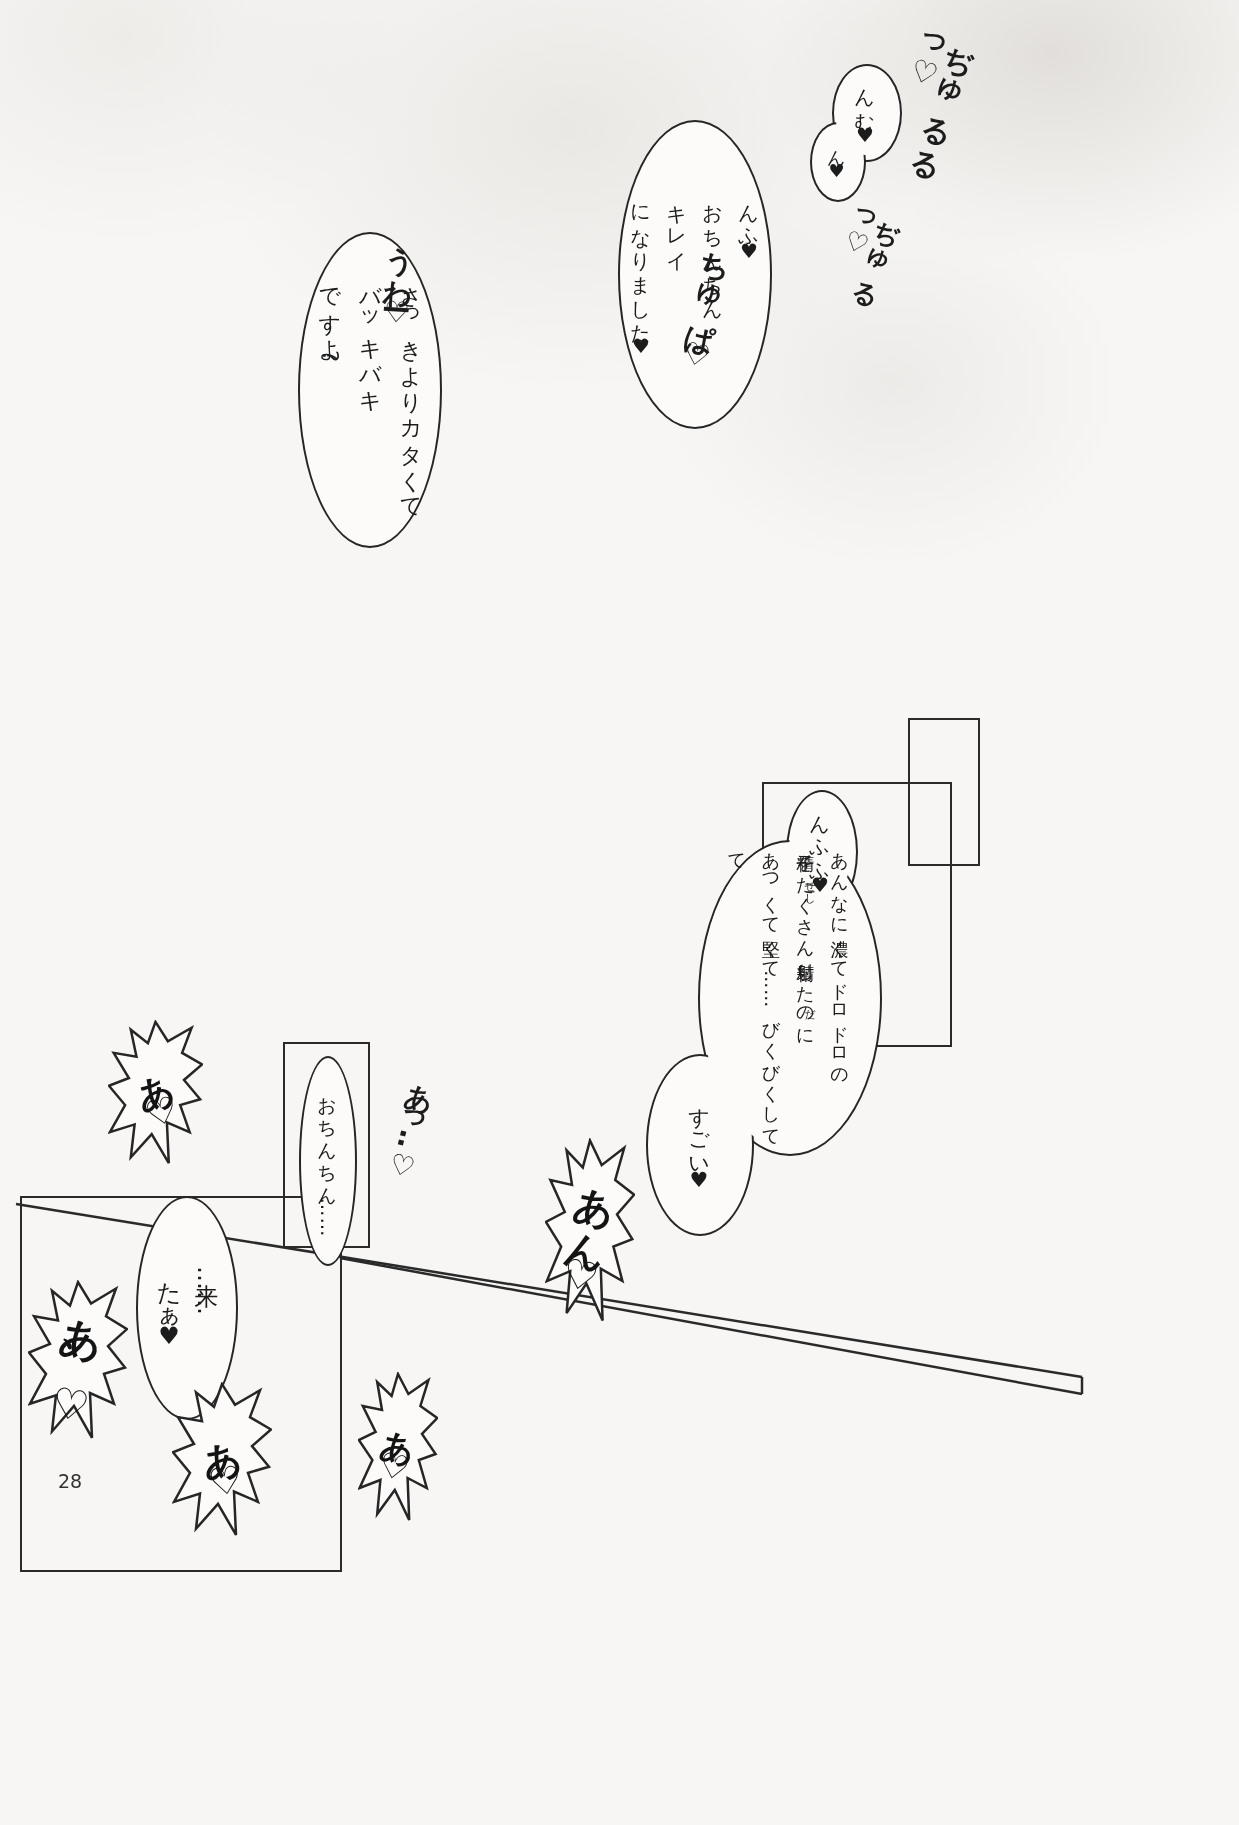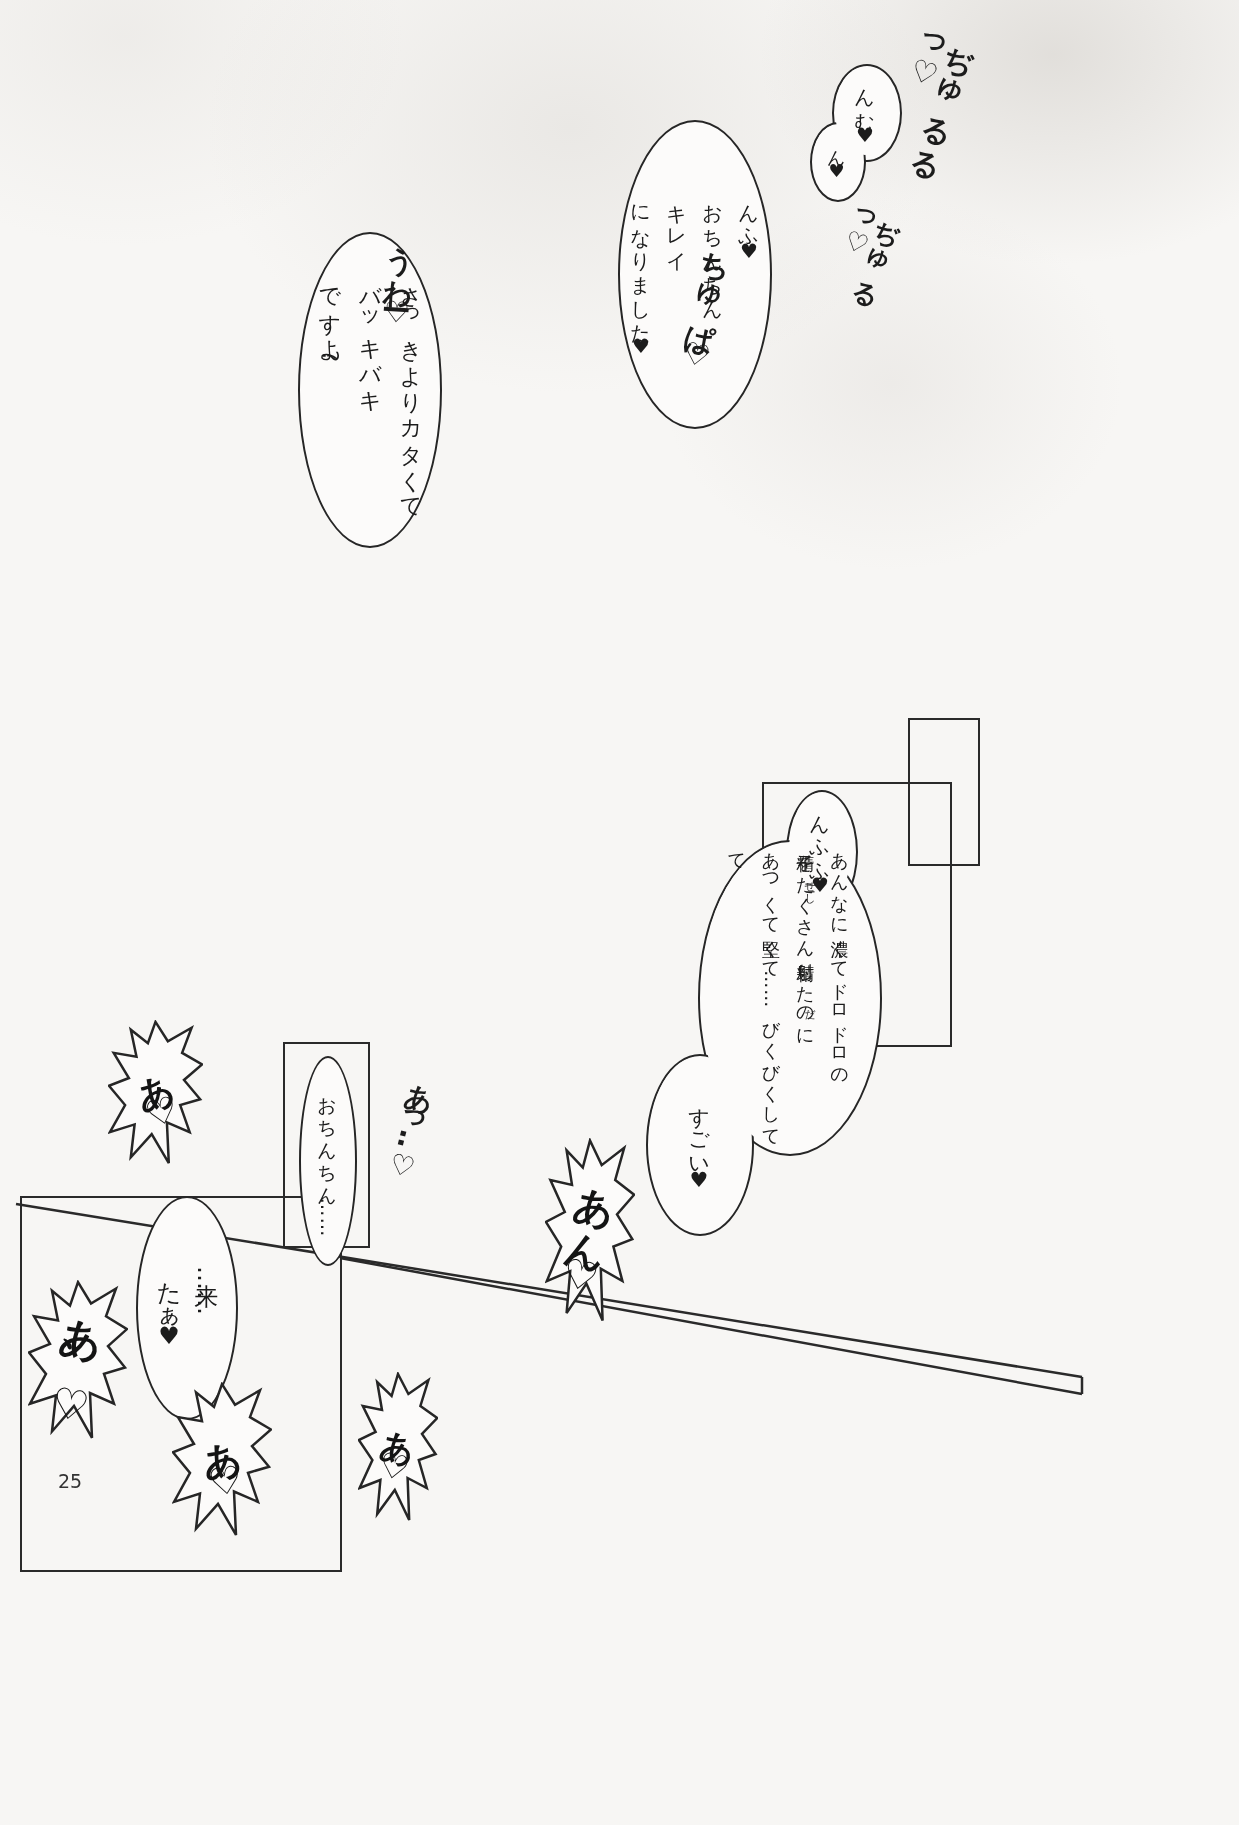--- a/index.html
+++ b/index.html
@@ -156,15 +156,15 @@
     <span class="vtext" style="font-size:38px;transform:rotate(-8deg);">あ♡</span>
   </div>
 
   <div class="abs burst" style="left:358px;top:1372px;width:80px;height:150px;">
     <svg viewBox="0 0 100 150" preserveAspectRatio="none">
       <polygon points="50,2 63,22 88,8 78,34 99,46 80,62 97,82 76,88 86,116 62,106 64,148 46,118 24,142 28,108 2,116 18,88 1,68 22,60 6,34 30,38 24,10 42,24" fill="#fcfbfa" stroke="#262626" stroke-width="2.5" vector-effect="non-scaling-stroke"></polygon>
     </svg>
     <span class="vtext" style="font-size:34px;transform:rotate(12deg);">あ♡</span>
   </div>
 
-  <span id="page-number" class="abs" style="left:58px;top:1470px;">25</span>
+  <span id="page-number" class="abs" style="left:58px;top:1470px;">28</span>
 
 </div>
 
 </body></html>

